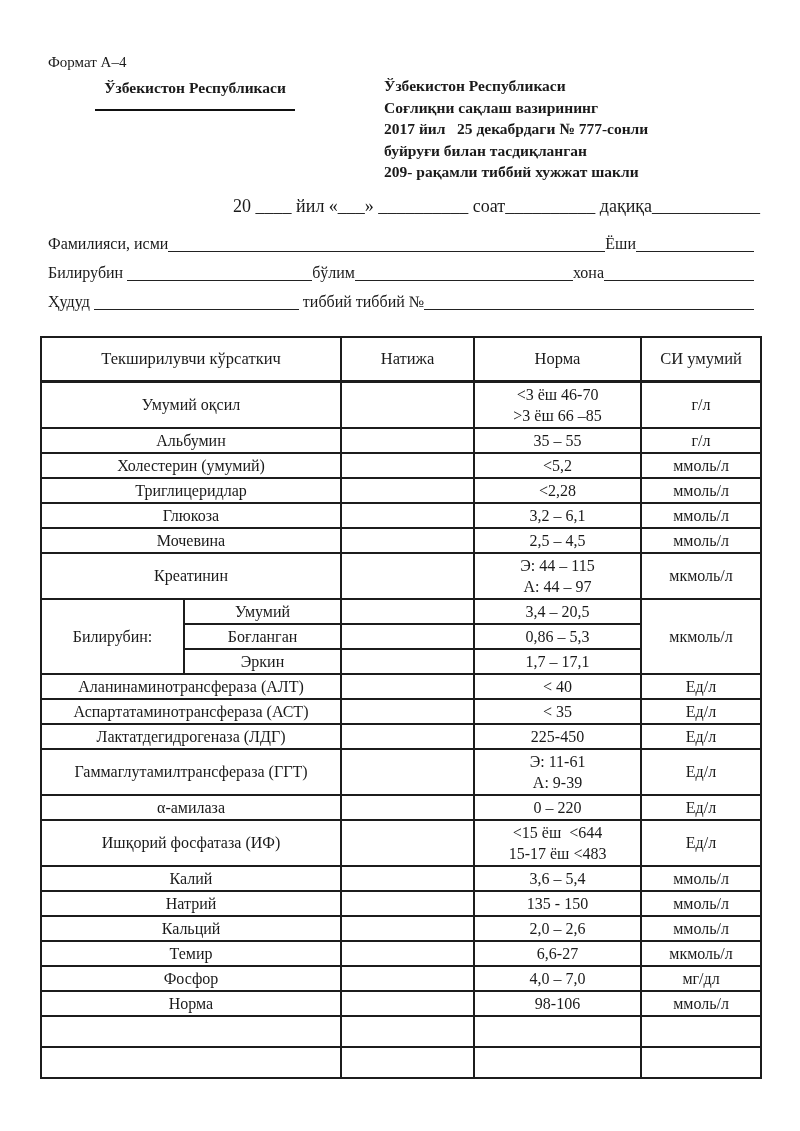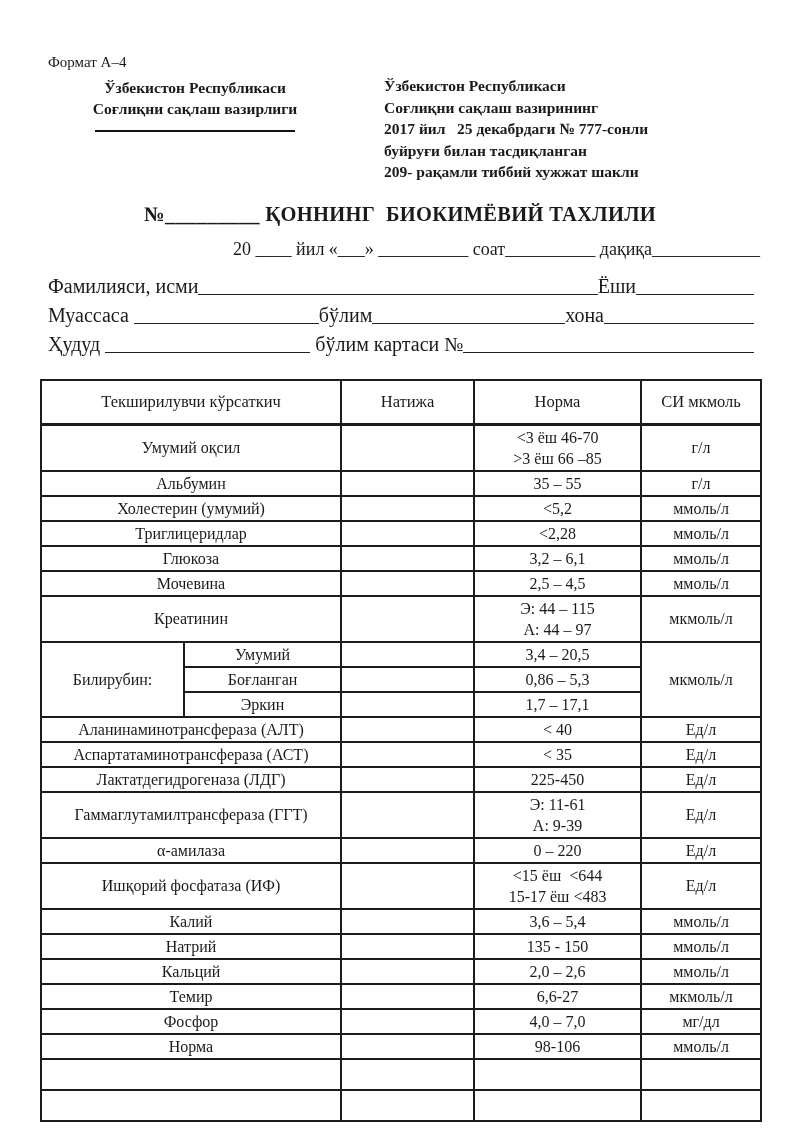--- a/index.html
+++ b/index.html
@@ -11,21 +11,21 @@
   }
   .pre { white-space: pre-wrap; }
   .format-label { font-size: 15px; padding-left: 8px; }
   .header { display: flex; margin-top: 4px; }
   .header-left { flex: 0 0 310px; text-align: center; font-weight: bold; font-size: 15.5px; line-height: 21px; padding-top: 2px; }
   .org-line { width: 200px; border-bottom: 2.5px solid #111; height: 11px; margin: 0 auto 3px auto; }
   .header-right { flex: 0 0 400px; margin-left: 34px; font-weight: bold; font-size: 15.5px; line-height: 21.5px; text-align: left; }
   .title { text-align: center; font-weight: bold; font-size: 20.5px; margin-top: 20px; letter-spacing: .3px; }
   .date-line { text-align: right; font-size: 18px; margin-top: 13px; }
   .date-caption { text-align: center; font-size: 16px; margin-top: 1px; }
-  .info { margin-top: 14px; font-size: 20px; padding: 0 6px 0 8px; }
+  .info { margin-top: 14px; font-size: 16px; padding: 0 6px 0 8px; }
   .info-line { display: flex; align-items: flex-end; margin-top: 4px; line-height: 25px; }
   .info-line .lbl { white-space: pre; }
   .fill { flex: 1 1 auto; border-bottom: 1.5px solid #222; transform: translateY(-4px); }
   .fill.fx { flex: 0 0 auto; }
   table.analysis { border-collapse: collapse; width: 720px; margin-top: 22px; table-layout: fixed; }
   table.analysis, table.analysis th, table.analysis td { border: 2px solid #1c1c1c; }
   table.analysis th { font-weight: normal; font-size: 16.5px; padding: 11px 4px; border-bottom-width: 3px; }
   table.analysis td { font-size: 16px; line-height: 21px; padding: 1px 4px; text-align: center; vertical-align: middle; }
   td.param, td.param-sub, td.param-group { text-align: left; padding-left: 7px; border-radius: 16px; }
   tr.empty-row td { height: 27px; }
@@ -34,73 +34,71 @@
 </head>
 <body>
 
 <div class="page">
 
   <div class="format-label">Формат А–4</div>
 
   <div class="header">
     <div class="header-left">
       <div>Ўзбекистон Республикаси</div>
-      <div>Соғлиқни сақлаш вазирлиги</div>
       <div class="org-line"></div>
     </div>
     <div class="header-right">
       <div class="pre">Ўзбекистон Республикаси</div>
       <div class="pre">Соғлиқни сақлаш вазирининг</div>
       <div class="pre">2017 йил   25 декабрдаги № 777-сонли</div>
       <div class="pre">буйруғи билан тасдиқланган</div>
       <div class="pre">209- рақамли тиббий хужжат шакли</div>
     </div>
   </div>
 
-  <div class="title pre"><span>№_________</span><span> ҚОННИНГ  БИОКИМЁВИЙ ТАХЛИЛИ</span></div>
 
   <div class="date-line pre">20 ____ йил «___» __________ соат__________ дақиқа____________</div>
 
   <div class="info">
     <div class="info-line">
       <span class="lbl">Фамилияси, исми</span>
       <span class="fill"></span>
       <span class="lbl">Ёши</span>
       <span class="fill fx" style="width:118px"></span>
     </div>
     <div class="info-line">
-      <span class="lbl">Муассаса </span>
+      <span class="lbl">Билирубин </span>
       <span class="fill fx" style="width:185px"></span>
       <span class="lbl">бўлим</span>
       <span class="fill"></span>
       <span class="lbl">хона</span>
       <span class="fill fx" style="width:150px"></span>
     </div>
     <div class="info-line">
       <span class="lbl">Ҳудуд </span>
       <span class="fill fx" style="width:205px"></span>
-      <span class="lbl"> бўлим картаси №</span>
+      <span class="lbl"> тиббий тиббий №</span>
       <span class="fill"></span>
     </div>
   </div>
 
   <table class="analysis">
     <colgroup>
       <col style="width:143px">
         <col style="width:157px">
         <col style="width:133px">
         <col style="width:167px">
         <col style="width:120px">
     </colgroup>
     <thead>
       <tr>
         <th colspan="2">Текширилувчи кўрсаткич</th>
         <th>Натижа</th>
         <th>Норма</th>
-        <th>СИ мкмоль</th>
+        <th>СИ умумий</th>
       </tr>
     </thead>
     <tbody id="table-body">
         <tr>
           <td colspan="2" class="param">Умумий оқсил</td>
           <td></td>
           <td>
             <div class="norm-line">&lt;3 ёш 46-70</div>
             <div class="norm-line">&gt;3 ёш 66 –85</div>
           </td>

